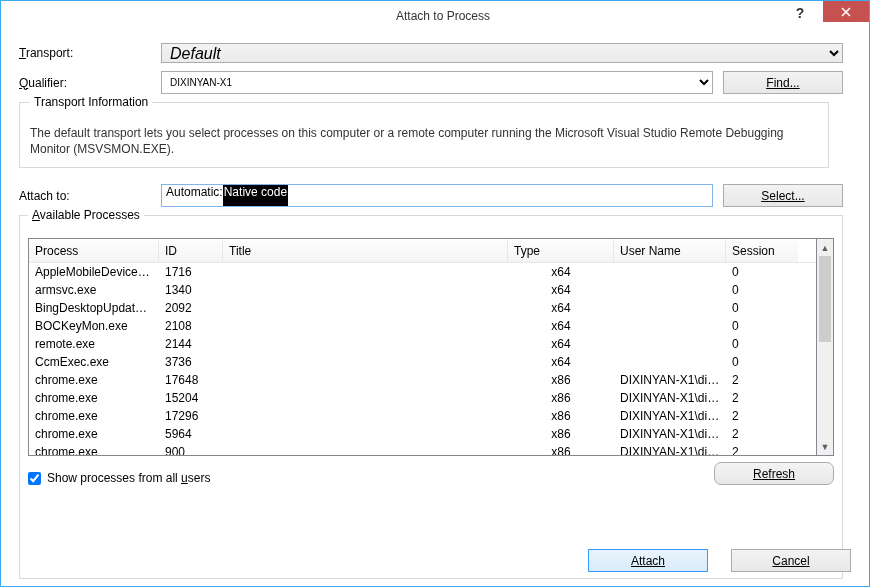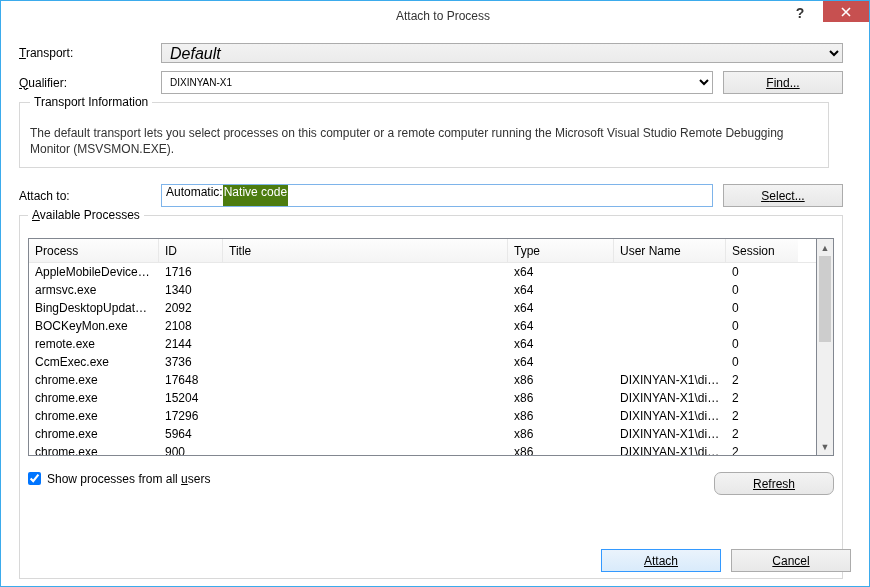--- a/index.html
+++ b/index.html
@@ -39,53 +39,53 @@
     position: relative;
   }
   .legend { position: relative; top: -16px; margin-bottom: -12px; background:#fff; display:inline-block; padding:0 4px; font-size:12px; }
   .info-text { font-size:12px; color:#333; line-height:1.35; }
 
   .attach-input {
     flex: 1; height: 23px; border: 1px solid #7eb4ea; background:#fff;
     font-size: 12px; padding: 0 4px; display:flex; 
   }
   .attach-prefix { }
-  .attach-sel { background:#4d7c0f; color:#fff; padding: 0 1px; }
+  .attach-sel { background:#000000; color:#fff; padding: 0 1px; }
 
   .proc-field { border:1px solid #d8d8d8; margin-top:4px; position:relative; padding:8px 8px 10px 8px; height:364px; }
 
   .grid-wrap { height:218px; display:flex; }
   .grid {
     flex:1; border:1px solid #828790; background:#fff; overflow:hidden;
     font-size:12px;
   }
   .grid-head { display:flex; border-bottom:1px solid #e8e8e8; height:24px; align-items:center; background:#fff; }
   .gh { padding:0 6px; font-size:12px; color:#000; border-right:1px solid #e8e8e8; height:100%; display:flex; align-items:center; background:linear-gradient(#fdfdfd,#f4f4f4);}
   .gh:last-child { border-right:none; }
   .col-process { width:130px; }
   .col-id { width:64px; }
   .col-title { width:285px; }
-  .col-type { width:106px; }
+  .col-type { width:106px;text-align:center; }
   .col-user { width:112px; }
   .col-session { width:72px; }
 
   .grid-body { height:192px; overflow:hidden; }
   .grow { display:flex; height:18px; align-items:center; }
   .gc { padding:0 6px; white-space:nowrap; overflow:hidden; text-overflow:ellipsis; font-size:12px; }
 
   .scrollbar { width:17px; border:1px solid #828790; border-left:none; background:#f0f0f0; display:flex; flex-direction:column; }
   .sb-btn { height:17px; background:#f0f0f0; display:flex; align-items:center; justify-content:center; }
   .sb-track { flex:1; position:relative; }
   .sb-thumb { position:absolute; left:2px; right:2px; top:0; height:86px; background:#cdcdcd; }
 
-  .check-row { display:flex; align-items:flex-start; margin-top:16px; }
+  .check-row { display:flex; align-items:flex-end; margin-top:6px; }
   .check-row input { margin:0 6px 0 0; }
   .check-row .btn { margin-left:auto; min-width:120px;border-radius:7px; }
 
-  .footer { position:absolute; right:18px; bottom:14px; display:flex; gap:10px; }
+  .footer { position:absolute; right:18px; bottom:14px; display:flex; gap:23px; }
   .btn-primary { border:1px solid #3399ff; background:linear-gradient(#eaf3fc,#d9ebfb); }
   .und { text-decoration: underline; }
 
   .arrow { font-size:9px; color:#606060; }
 </style>
 </head>
 <body>
 
 <div class="window">
 

